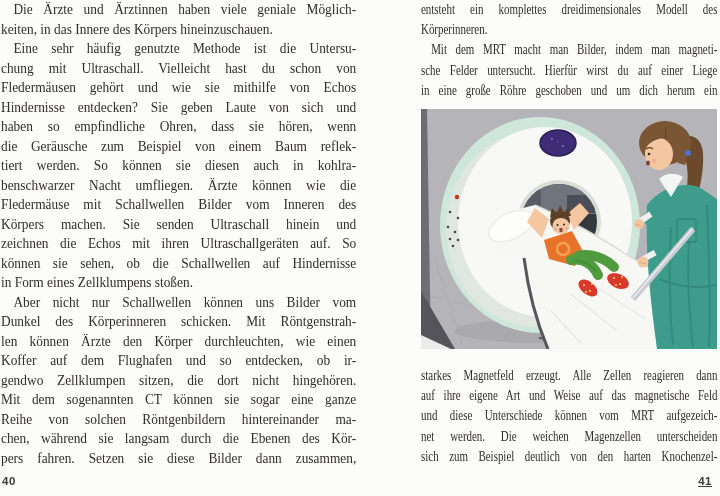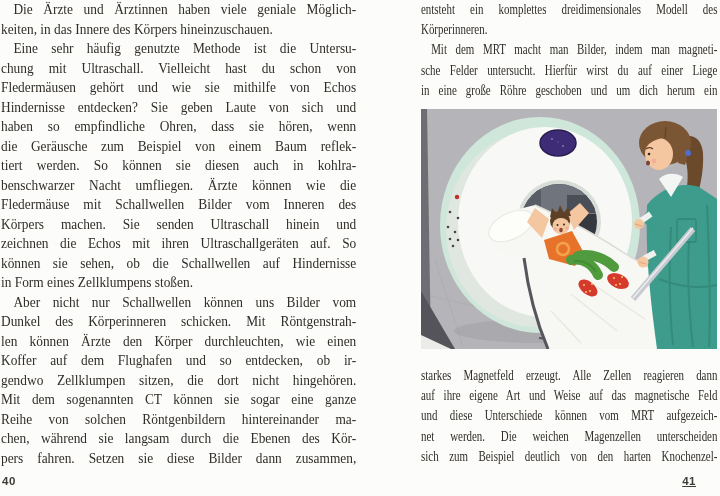--- a/index.html
+++ b/index.html
@@ -31,21 +31,21 @@
     white-space:normal;color:var(--ink);
   }
   .tline.end{text-align-last:left;}
   .tline.indent{text-indent:13px;}
   .pagenum{
     position:absolute;top:475px;
     font-family:"Liberation Sans","DejaVu Sans",sans-serif;
     font-size:11.5px;font-weight:bold;color:var(--page-number-ink);letter-spacing:0.5px;
   }
   #pagenum-left{left:2px;}
-  #pagenum-right{right:24px;text-align:right;text-decoration:underline;}
+  #pagenum-right{right:8px;text-align:right;text-decoration:underline;}
   #illustration{
     position:absolute;left:421px;top:109px;width:296px;height:240px;
   }
   #illustration svg{display:block;width:296px;height:240px;}
 </style>
 </head>
 <body>
 
 <div class="col" id="col-left">
     <div class="tline indent">Die Ärzte und Ärztinnen haben viele geniale Möglich-</div>

